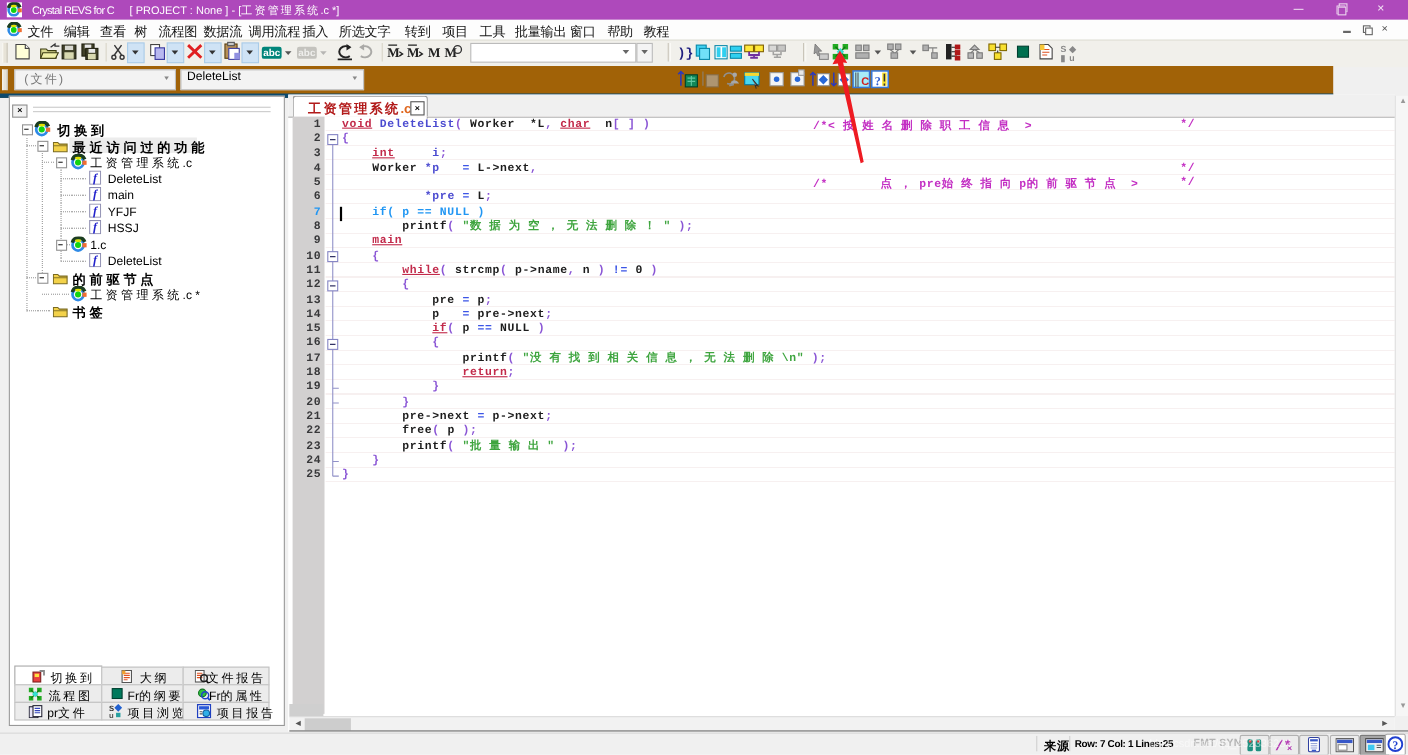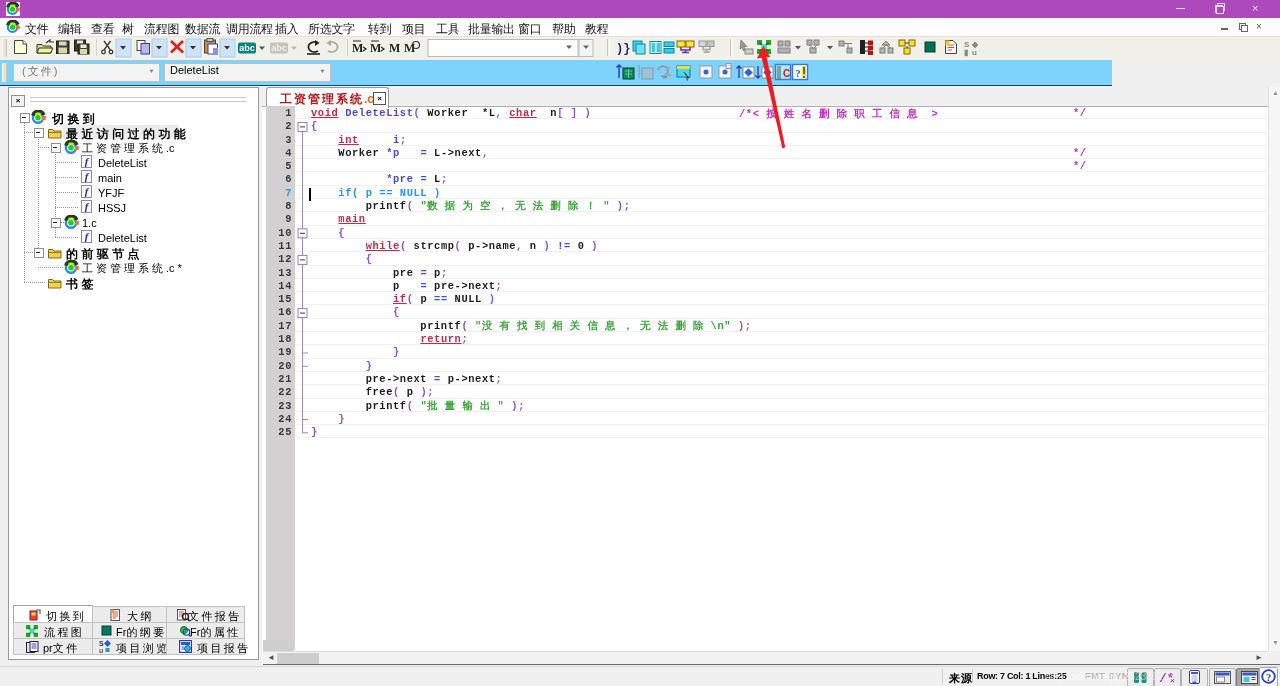--- a/index.html
+++ b/index.html
@@ -2,21 +2,21 @@
 <html><head><meta charset="utf-8">
 <style>
 html,body{margin:0;padding:0;}
 #app{position:relative;width:1280px;height:686px;overflow:hidden;background:#f0f0f0;
   font-family:"Liberation Sans",sans-serif;-webkit-font-smoothing:antialiased;}
 .abs{position:absolute;}
 #titlebar{left:0;top:0;width:1280px;height:18px;background:#ae49bb;color:#fff;}
 #menubar{left:0;top:18px;width:1280px;height:18px;background:#fdfdfd;font-size:11px;color:#151515;}
 .mi{position:absolute;top:3px;white-space:nowrap;font-size:12px;letter-spacing:-0.3px;}
 #tb1{left:0;top:36px;width:1280px;height:24px;background:#f1f0eb;border-top:1px solid #e2e0d8;}
-#tb2{left:0;top:60px;width:1112px;height:25px;background:#7dd3fc;border-bottom:1px solid #0c4a6e;}
+#tb2{left:0;top:60px;width:1212px;height:25px;background:#a16207;border-bottom:4px solid #0c4a6e;}
 .grip{position:absolute;width:3px;border-left:1px solid #fbfaf6;border-right:1px solid #c9c5b9;background:#e7e3d7;}
 .combo{position:absolute;height:17px;background:#f3f3f3;border:1px solid #c0c0c0;font-size:11px;color:#777;}
 .combo .ar{position:absolute;right:4px;top:4px;font-size:7px;color:#888;transform:scaleY(0.8);}
 #lpanel{left:8px;top:87px;width:249px;height:571px;background:#fff;border:1px solid #989898;}
 .trow{position:absolute;height:15px;font-size:11px;color:#000;white-space:nowrap;}
 .cjt{letter-spacing:3px;}
 .cjb{font-weight:bold;letter-spacing:3.4px;font-size:12px;}
 .ebox{position:absolute;width:8px;height:8px;background:#fff;border:1px solid #919191;}
 .ebox i{position:absolute;left:1px;top:3px;width:4px;height:1px;background:#222;}
 .vdot{position:absolute;width:1px;background-image:repeating-linear-gradient(to bottom,#9a9a9a 0,#9a9a9a 1px,transparent 1px,transparent 2px);}
@@ -74,20 +74,21 @@
   <path d="M2.5 2.5 L11.5 11.5 M11.5 2.5 L2.5 11.5" stroke="#117711" stroke-width="1.2"></path>
   <rect x="4.6" y="4.6" width="4.8" height="4.8" fill="#35e0d0" transform="rotate(45 7 7)"></rect>
 </g>
 </defs>
 </svg>
 
 <div class="abs" id="titlebar">
   <svg class="abs" style="left:6px;top:2px" width="14" height="14" viewBox="0 0 14 14">
         <use href="#glogo"></use>
       </svg>
+  <div class="abs" style="left:29px;top:3px;font-size:10px;white-space:pre"><span style="letter-spacing:-0.6px">Crystal REVS for C</span><span style="display:inline-block;width:14px"></span><span>[ PROJECT : None ] - [</span><span style="letter-spacing:2px">工资管理系统</span>.c *]</div>
   <div class="abs" style="left:1176px;top:8px;width:9px;height:1px;background:#ecd6ee"></div>
   <div class="abs" style="left:1215px;top:5px;width:6px;height:6px;border:1px solid #ecd6ee;background:#ae49bb"></div>
       <div class="abs" style="left:1217px;top:3px;width:6px;height:6px;border:1px solid #ecd6ee"></div>
       <div class="abs" style="left:1216px;top:6px;width:6px;height:6px;border:1px solid #ecd6ee;background:#ae49bb"></div>
   <div class="abs" style="left:1252px;top:2px;font-size:11px;color:#f2e2f4">×</div>
 </div>
 
 <div class="abs" id="menubar">
   <svg class="abs" style="left:6px;top:2px" width="14" height="14" viewBox="0 0 14 14">
         <use href="#glogo"></use>
@@ -561,20 +562,21 @@
         <span class="p">}</span>
         pre-&gt;next <span class="o">=</span> p-&gt;next<span class="p">;</span>
         free<span class="p">(</span> p <span class="p">);</span>
         printf<span class="p">(</span> <span class="s">"<span class="cj2">批量输出</span>"</span> <span class="p">);</span>
     <span class="p">}</span>
 <span class="p">}</span></div>
 
 <div class="cm" style="left:739px;top:107px">/*&lt; <span class="cj2">按姓名删除职工信息</span> &gt;</div>
 <div class="cm" style="left:1073px;top:107px">*/</div>
 <div class="cm" style="left:1073px;top:146.9px">*/</div>
+<div class="cm" style="left:739px;top:160.2px">/*       <span class="cj2">点，</span>pre<span class="cj2">始终指向</span>p<span class="cj2">的前驱节点</span> &gt;</div>
 <div class="cm" style="left:1073px;top:160.2px">*/</div>
 
 <div class="abs" style="left:309px;top:188px;width:2px;height:13px;background:#000"></div>
 
 <svg class="abs" style="left:295px;top:106px" width="16" height="340" viewBox="0 0 16 340">
   <path d="M7.5 25 L7.5 327" stroke="#9191c8" stroke-width="1"></path>
   <path d="M7.5 247 L13 247 M7.5 260.3 L13 260.3 M7.5 313.5 L13 313.5 M7.5 326.8 L13 326.8" stroke="#9191c8" stroke-width="1"></path>
   <g fill="#fff" stroke="#8484c4">
     <rect x="3" y="16.4" width="9" height="9"></rect>
     <rect x="3" y="122.8" width="9" height="9"></rect>

